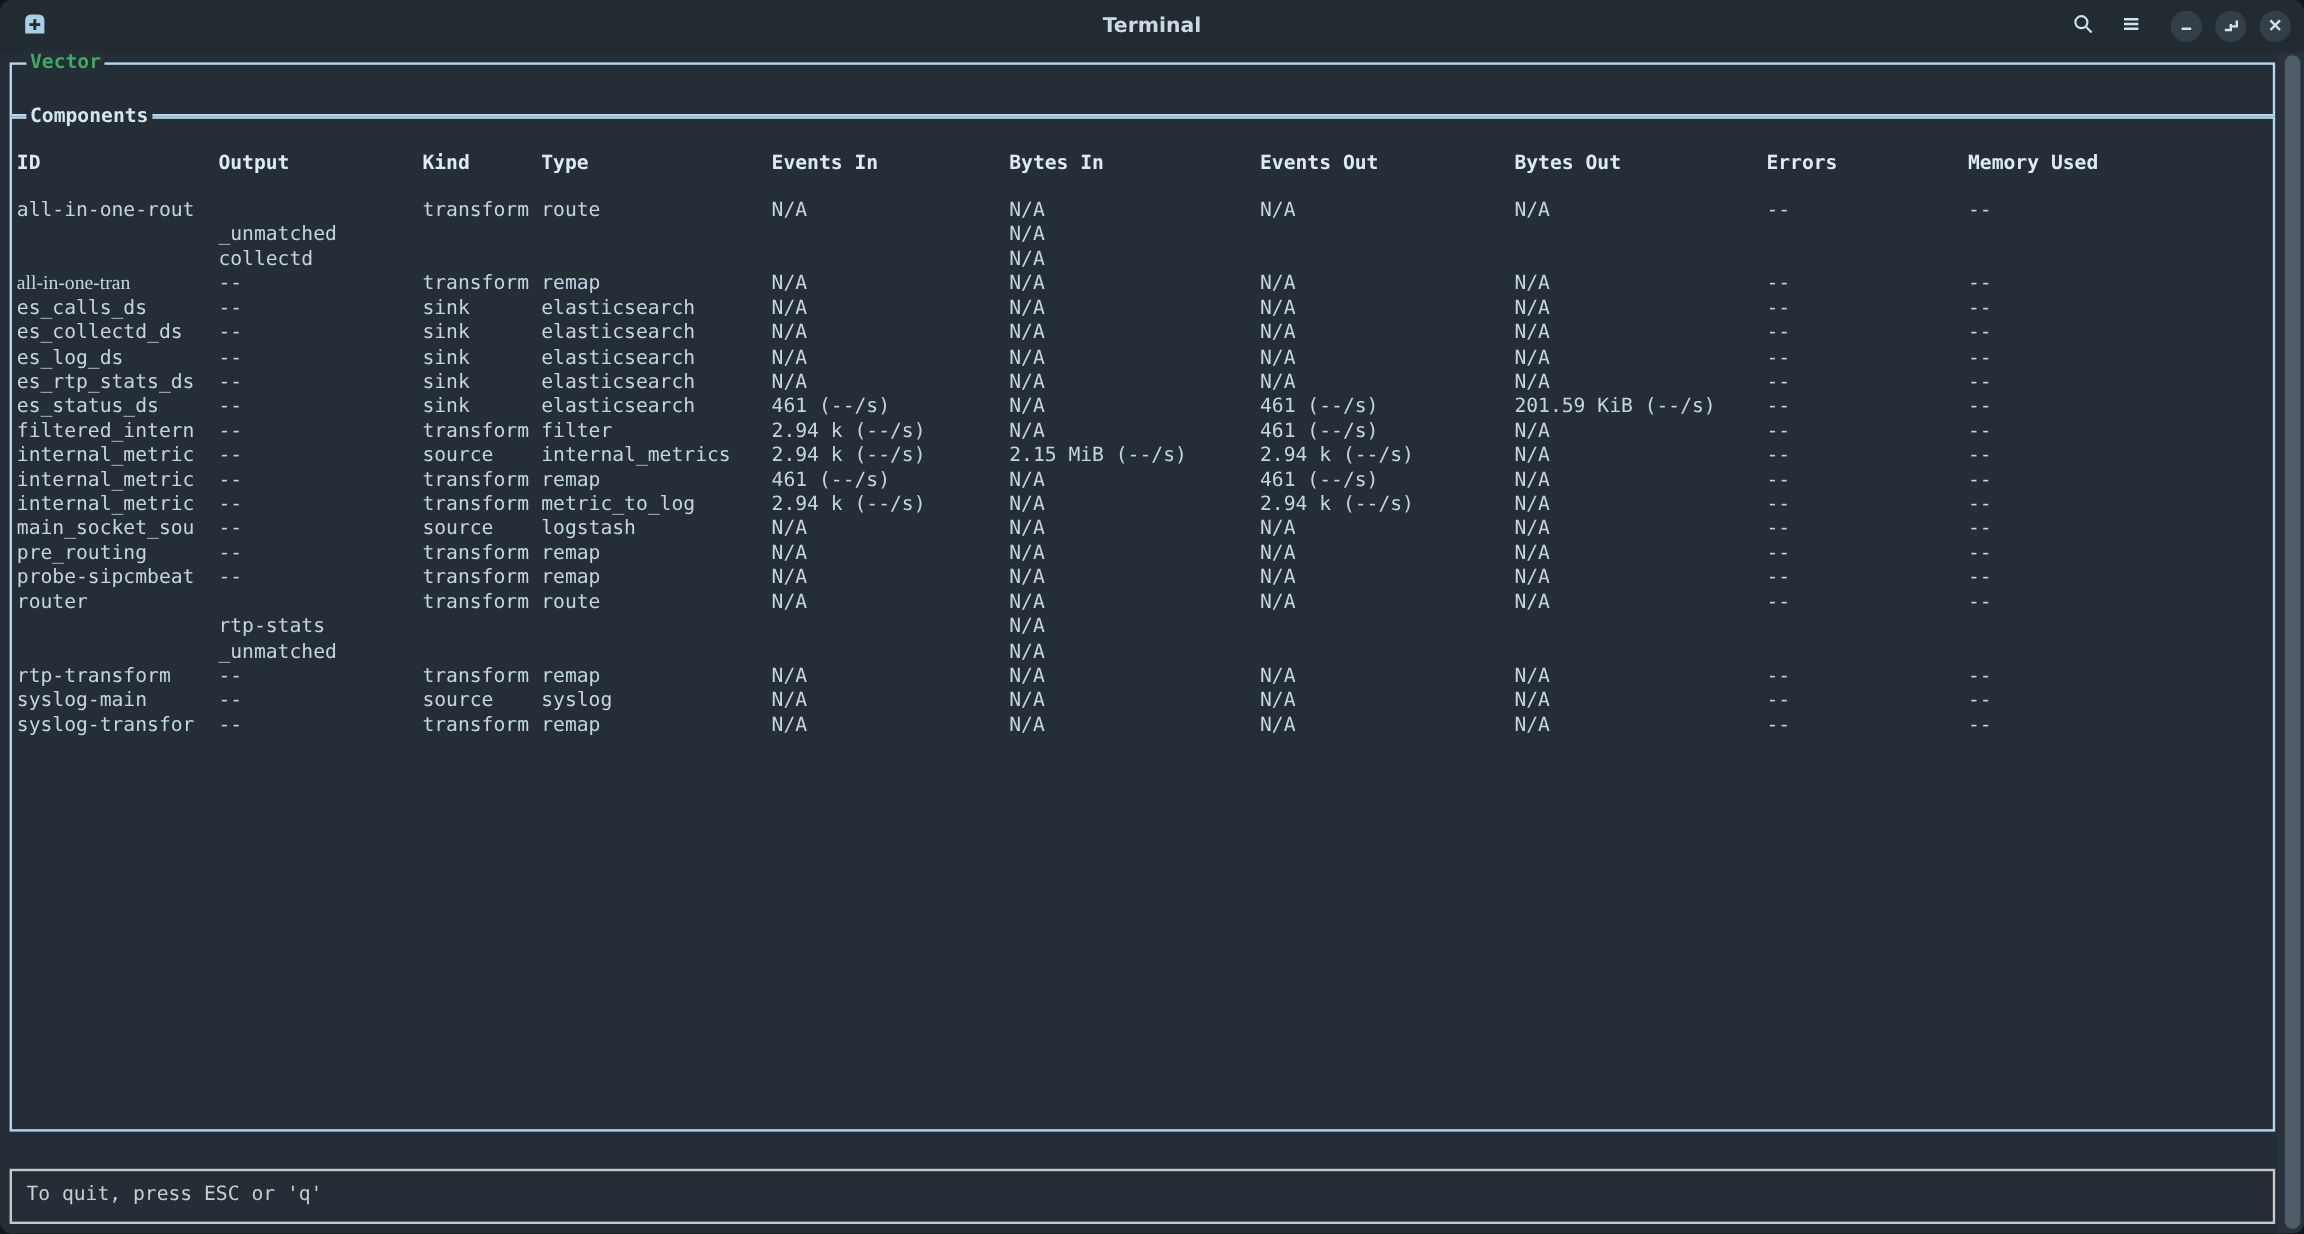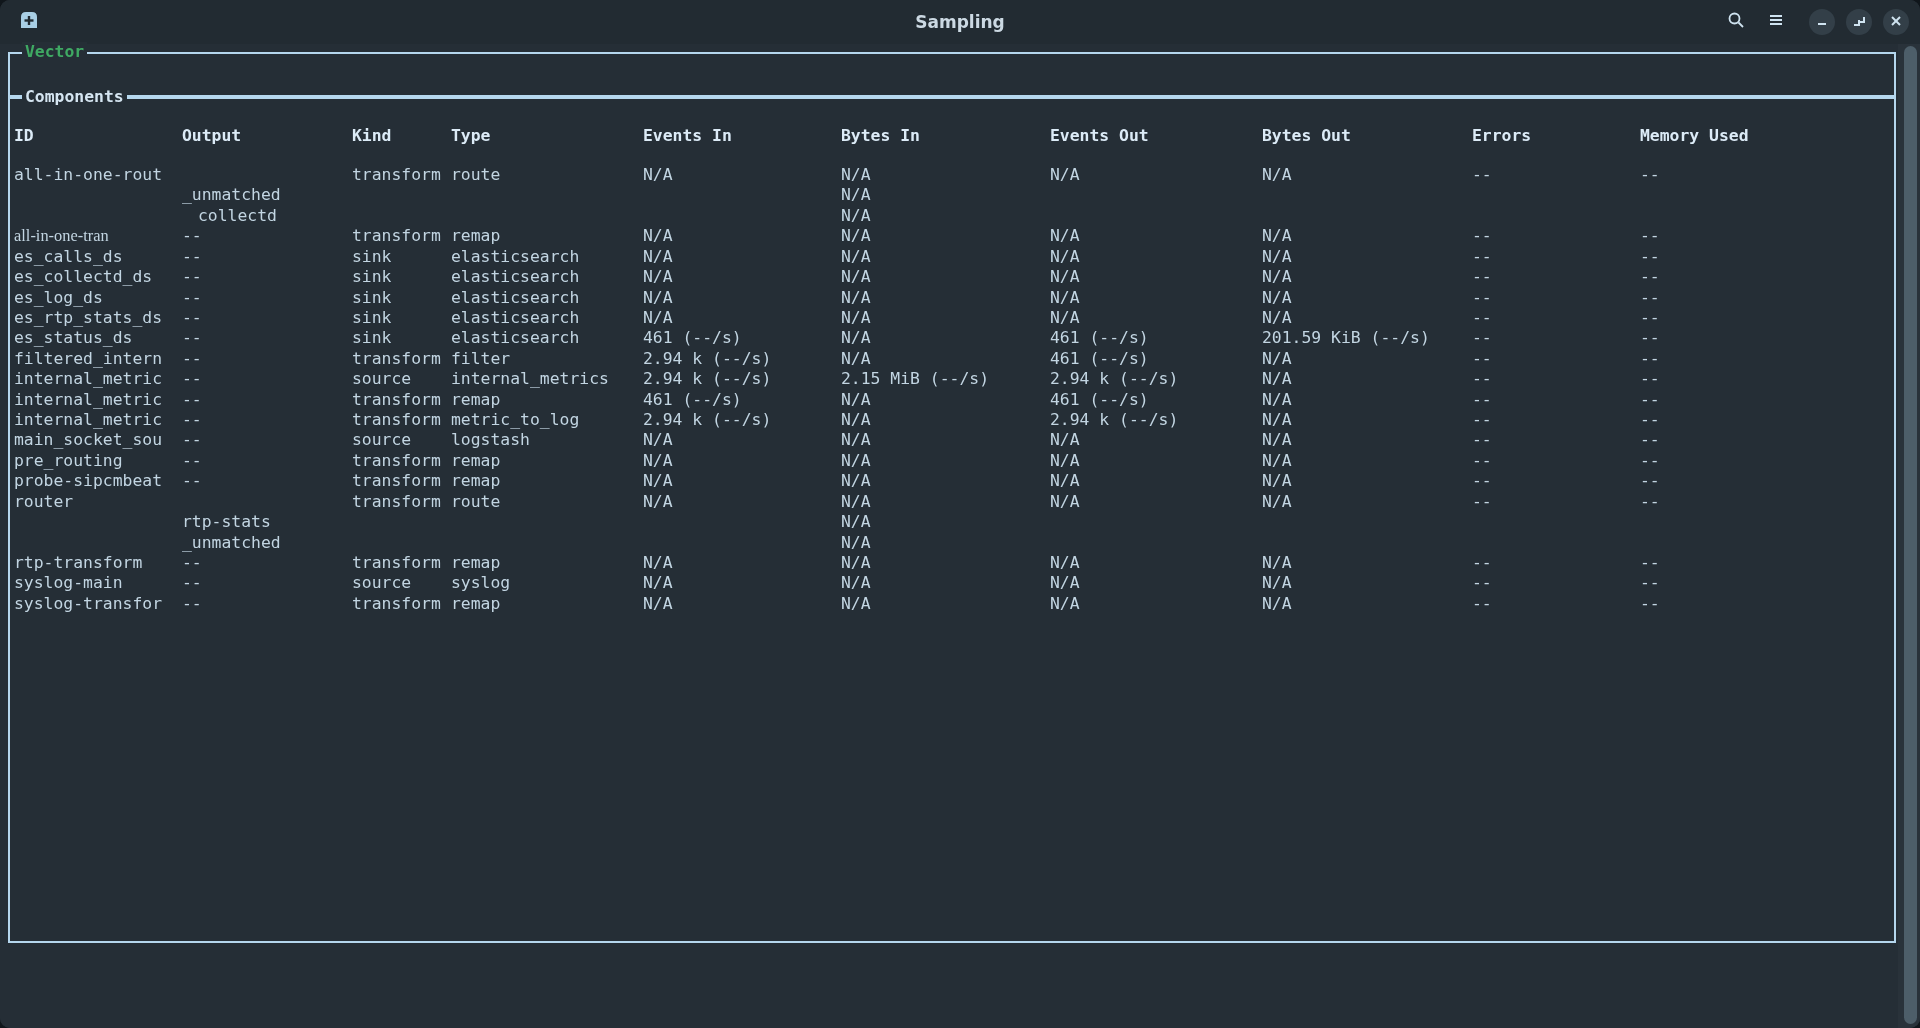--- a/index.html
+++ b/index.html
@@ -44,21 +44,21 @@
   
   .scroll-track{position:absolute;right:0;top:0;bottom:0;width:22px;background:#29323a;}
   .scroll-thumb{position:absolute;right:3px;top:2px;width:13px;height:978px;border-radius:7px;background:#4d5e69;}
 </style>
 </head>
 <body>
 
 <div class="window">
 
   <div class="titlebar">
-    <div class="tb-title">Sampling</div>
+    <div class="tb-title">Terminal</div>
 
     <div class="newtab-btn">
       <span>
         <svg width="24" height="24" viewBox="0 0 24 24">
           <path d="M4 20 L4 9 Q4 4 9 4 L15 4 Q20 4 20 9 L20 20 Z" fill="#a9cfe5"></path>
           <rect x="10.8" y="8" width="2.4" height="9" fill="#222b32"></rect>
           <rect x="7.5" y="11.3" width="9" height="2.4" fill="#222b32"></rect>
         </svg>
       </span>
     </div>
@@ -140,21 +140,21 @@
           <span style="left: 1050px;">N/A</span>
           <span style="left: 1262px;">N/A</span>
           <span style="left: 1472px;">--</span>
           <span style="left: 1640px;">--</span>
         </div>
         <div class="trow" style="top: 20.42px;">
           <span style="left: 182px;">_unmatched</span>
           <span style="left: 841px;">N/A</span>
         </div>
         <div class="trow" style="top: 40.84px;">
-          <span style="left: 182px; margin-left: 16px;">collectd</span>
+          <span style="left: 182px;">collectd</span>
           <span style="left: 841px;">N/A</span>
         </div>
         <div class="trow" style="top: 61.26px;">
           <span style="left: 14px; font-family: Liberation Serif, serif;">all-in-one-tran</span>
           <span style="left: 182px;">--</span>
           <span style="left: 352px;">transform</span>
           <span style="left: 451px;">remap</span>
           <span style="left: 643px;">N/A</span>
           <span style="left: 841px;">N/A</span>
           <span style="left: 1050px;">N/A</span>
@@ -356,18 +356,21 @@
           <span style="left: 451px;">remap</span>
           <span style="left: 643px;">N/A</span>
           <span style="left: 841px;">N/A</span>
           <span style="left: 1050px;">N/A</span>
           <span style="left: 1262px;">N/A</span>
           <span style="left: 1472px;">--</span>
           <span style="left: 1640px;">--</span>
         </div>
       </div>
 
+    <div class="panel panel-gray" style="left:8px;top:930px;width:1884px;height:42px;">
+      <div class="quit-text">To quit, press ESC or 'q'</div>
+    </div>
 
     <div class="scroll-track">
       <div class="scroll-thumb"></div>
     </div>
   </div>
 </div>
 
 </body></html>

